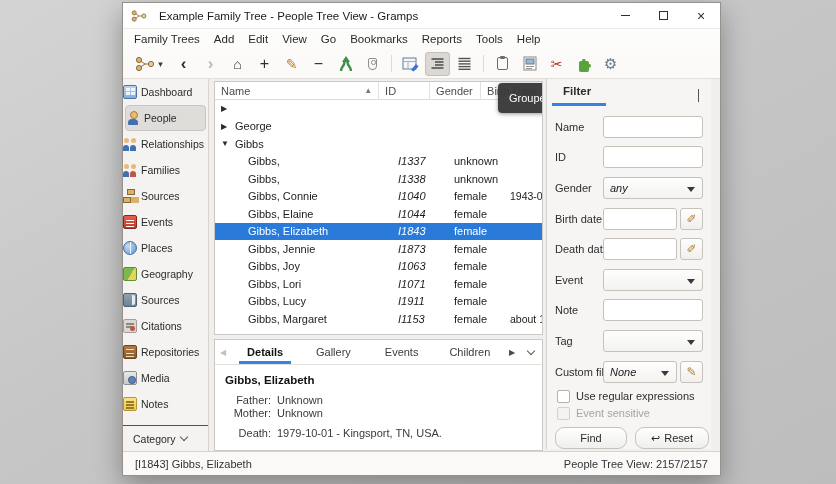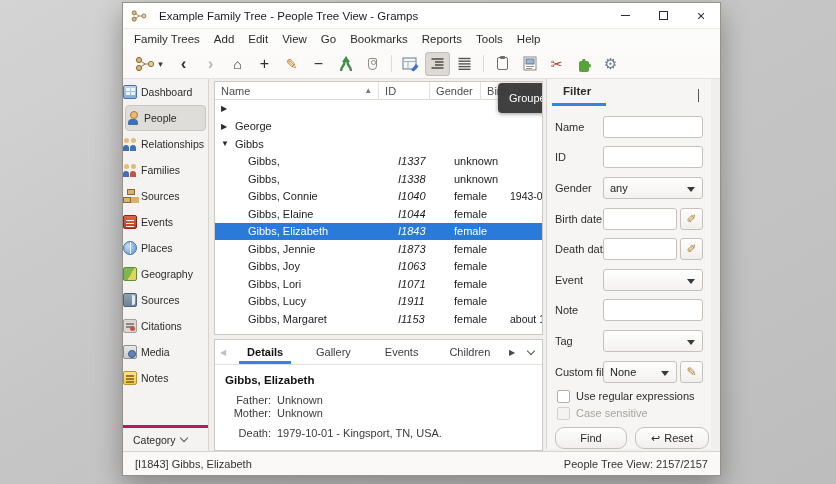--- a/index.html
+++ b/index.html
@@ -50,21 +50,21 @@
 
   
   .content { position:absolute; left:0; top:76px; right:0; bottom:24px; background:#f1efed; }
 
   
   .sidebar { position:absolute; left:0; top:0; width:86px; bottom:0; background:#f4f3f1;
              border-right:1px solid #d8d4d0; }
   .sb-item { height:26px; display:flex; align-items:center; gap:4px; padding-left:0;
              font-size:10.5px; color:#2b2b2b; white-space:nowrap; overflow:hidden; }
   .sb-item.active { background:#dfddda; border:1px solid #c9c5c1; border-radius:4px; margin:0 2px;align-items:center; }
-  .sb-category { position:absolute; left:0; bottom:0; width:100%; height:26px; border-top:3px solid #be185d;
+  .sb-category { position:absolute; left:0; bottom:0; width:100%; height:26px; border-top:1px solid #be185d;
                  display:flex; align-items:center; gap:5px; padding-left:10px; font-size:10.5px; color:#2b2b2b; }
   .chev { width:6px; height:6px; border-right:1.5px solid #555; border-bottom:1.5px solid #555;
           transform:rotate(45deg); margin-top:-3px; }
 
   
   .chip { width:14px; height:14px; border-radius:2px; position:relative; flex:0 0 14px; }
   .ic-dashboard { background:linear-gradient(#bdd4ee,#86add8); border:1px solid #4a72a8; }
   .ic-dashboard::after { content:""; position:absolute; left:2px; top:2px; width:4px; height:3px; background:#fff;
                          box-shadow:5px 0 0 #fff,0 4px 0 #fff,5px 4px 0 #fff; opacity:.85; }
   .ic-people::before { content:""; position:absolute; top:0; left:4px; width:6px; height:6px; border-radius:50%;
@@ -157,21 +157,21 @@
   .f-title { position:absolute; left:16px; top:6px; font-size:11.5px; font-weight:bold; color:#2b2b2b; }
   .f-underline { position:absolute; left:5px; top:24px; width:54px; height:3px; background:#3584e4; }
   .f-chevron { position:absolute; right:12px; top:10px; }
   .frow { position:absolute; left:8px; right:8px; height:23px; display:flex; align-items:center; }
   .flabel { font-size:11px; color:#2d2d2d; }
   .fctrl { position:absolute; right:0; display:flex; align-items:center; }
   .finput { width:100px; height:22px; background:#fff; border:1px solid #c6c1bb; border-radius:3px;
             font:11px "Liberation Sans",sans-serif; padding:0 5px; color:#222; }
   .finput.short { width:74px; }
   .fselect { width:100px; height:22px; background:linear-gradient(#fefefe,#f3f2f0); border:1px solid #c6c1bb;
-             border-radius:3px; display:flex; align-items:center; padding:0 6px; position:relative; color:#222; }
+             border-radius:3px; display:flex; align-items:center; padding:0 6px; position:relative; color:#222;font-style:italic; }
   .fselect.short { width:74px; }
   .fselect::after { content:""; position:absolute; right:7px; top:9px; border:4px solid transparent;
                     border-top:5px solid #3a3a3a; }
   .fbtn-sq { width:23px; height:22px; margin-left:3px; background:linear-gradient(#fefefe,#f0efed);
              border:1px solid #c6c1bb; border-radius:3px; display:flex; align-items:center;
              justify-content:center; font-size:12px; color:#b07a2e; }
   .fcheck { position:absolute; left:10px; right:4px; height:16px; display:flex; align-items:center; gap:6px; }
   .cbox { width:13px; height:13px; background:#fff; border:1px solid #b5b0aa; border-radius:2px; flex:0 0 13px; }
   .fcheck.disabled .cbox { border-color:#d4d0cb; background:#f4f3f1; }
   .fcheck.disabled .cblabel { color:#a8a39d; }
@@ -347,20 +347,24 @@
           <span class="chip ic-geo"></span>
           <span>Geography</span>
         </div>
       <div class="sb-item">
           <span class="chip ic-sources"></span>
           <span>Sources</span>
         </div>
       <div class="sb-item">
           <span class="chip ic-cit"></span>
           <span>Citations</span>
+        </div>
+      <div class="sb-item">
+          <span class="chip ic-repo"></span>
+          <span>Repositories</span>
         </div>
       <div class="sb-item">
           <span class="chip ic-media"></span>
           <span>Media</span>
         </div>
       <div class="sb-item">
           <span class="chip ic-notes"></span>
           <span>Notes</span>
         </div>
       <div class="sb-category">
@@ -593,21 +597,21 @@
             </span>
           </span>
       </div>
 
       <div class="fcheck" style="top:309px">
         <span class="cbox"></span>
         <span class="cblabel">Use regular expressions</span>
       </div>
       <div class="fcheck disabled" style="top:326px">
         <span class="cbox"></span>
-        <span class="cblabel">Case sensitive</span>
+        <span class="cblabel">Event sensitive</span>
       </div>
 
       <div class="fbtn" style="left:8px; top:348px; width:72px">
         <span>Find</span>
       </div>
       <div class="fbtn" style="left:88px; top:348px; width:74px">
         <span>↩</span>
         <span>Reset</span>
       </div>
     </div>

